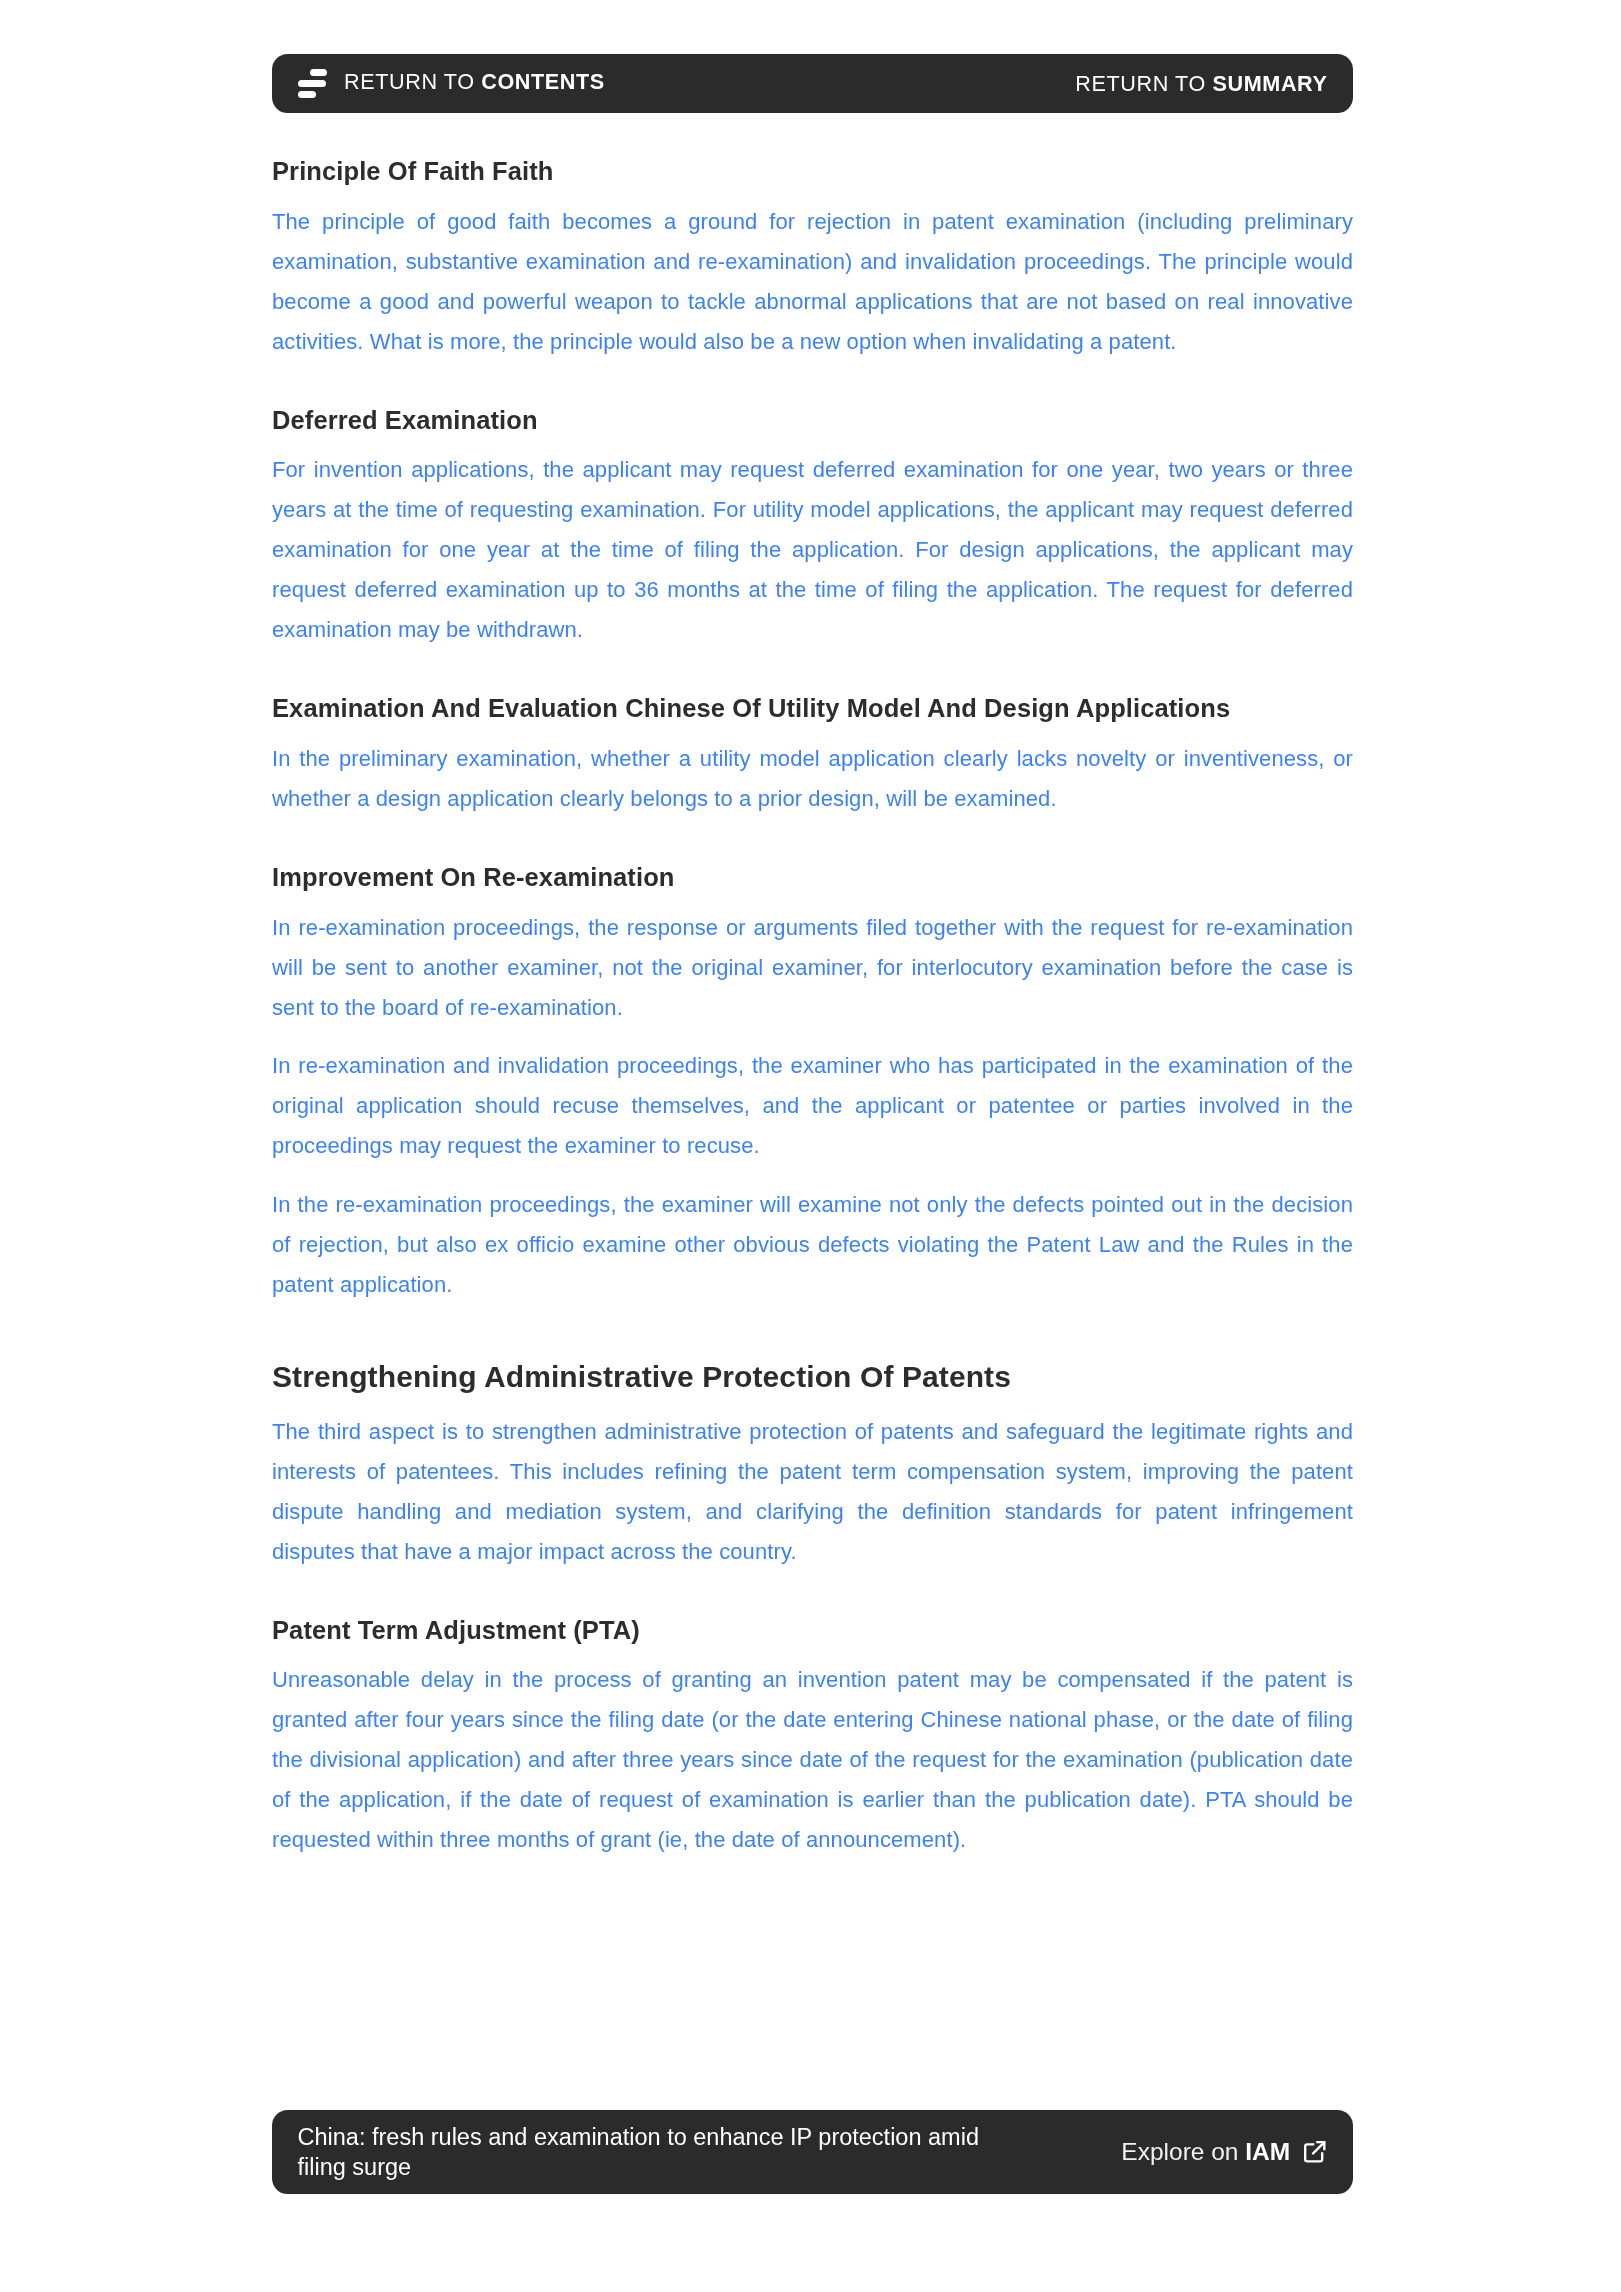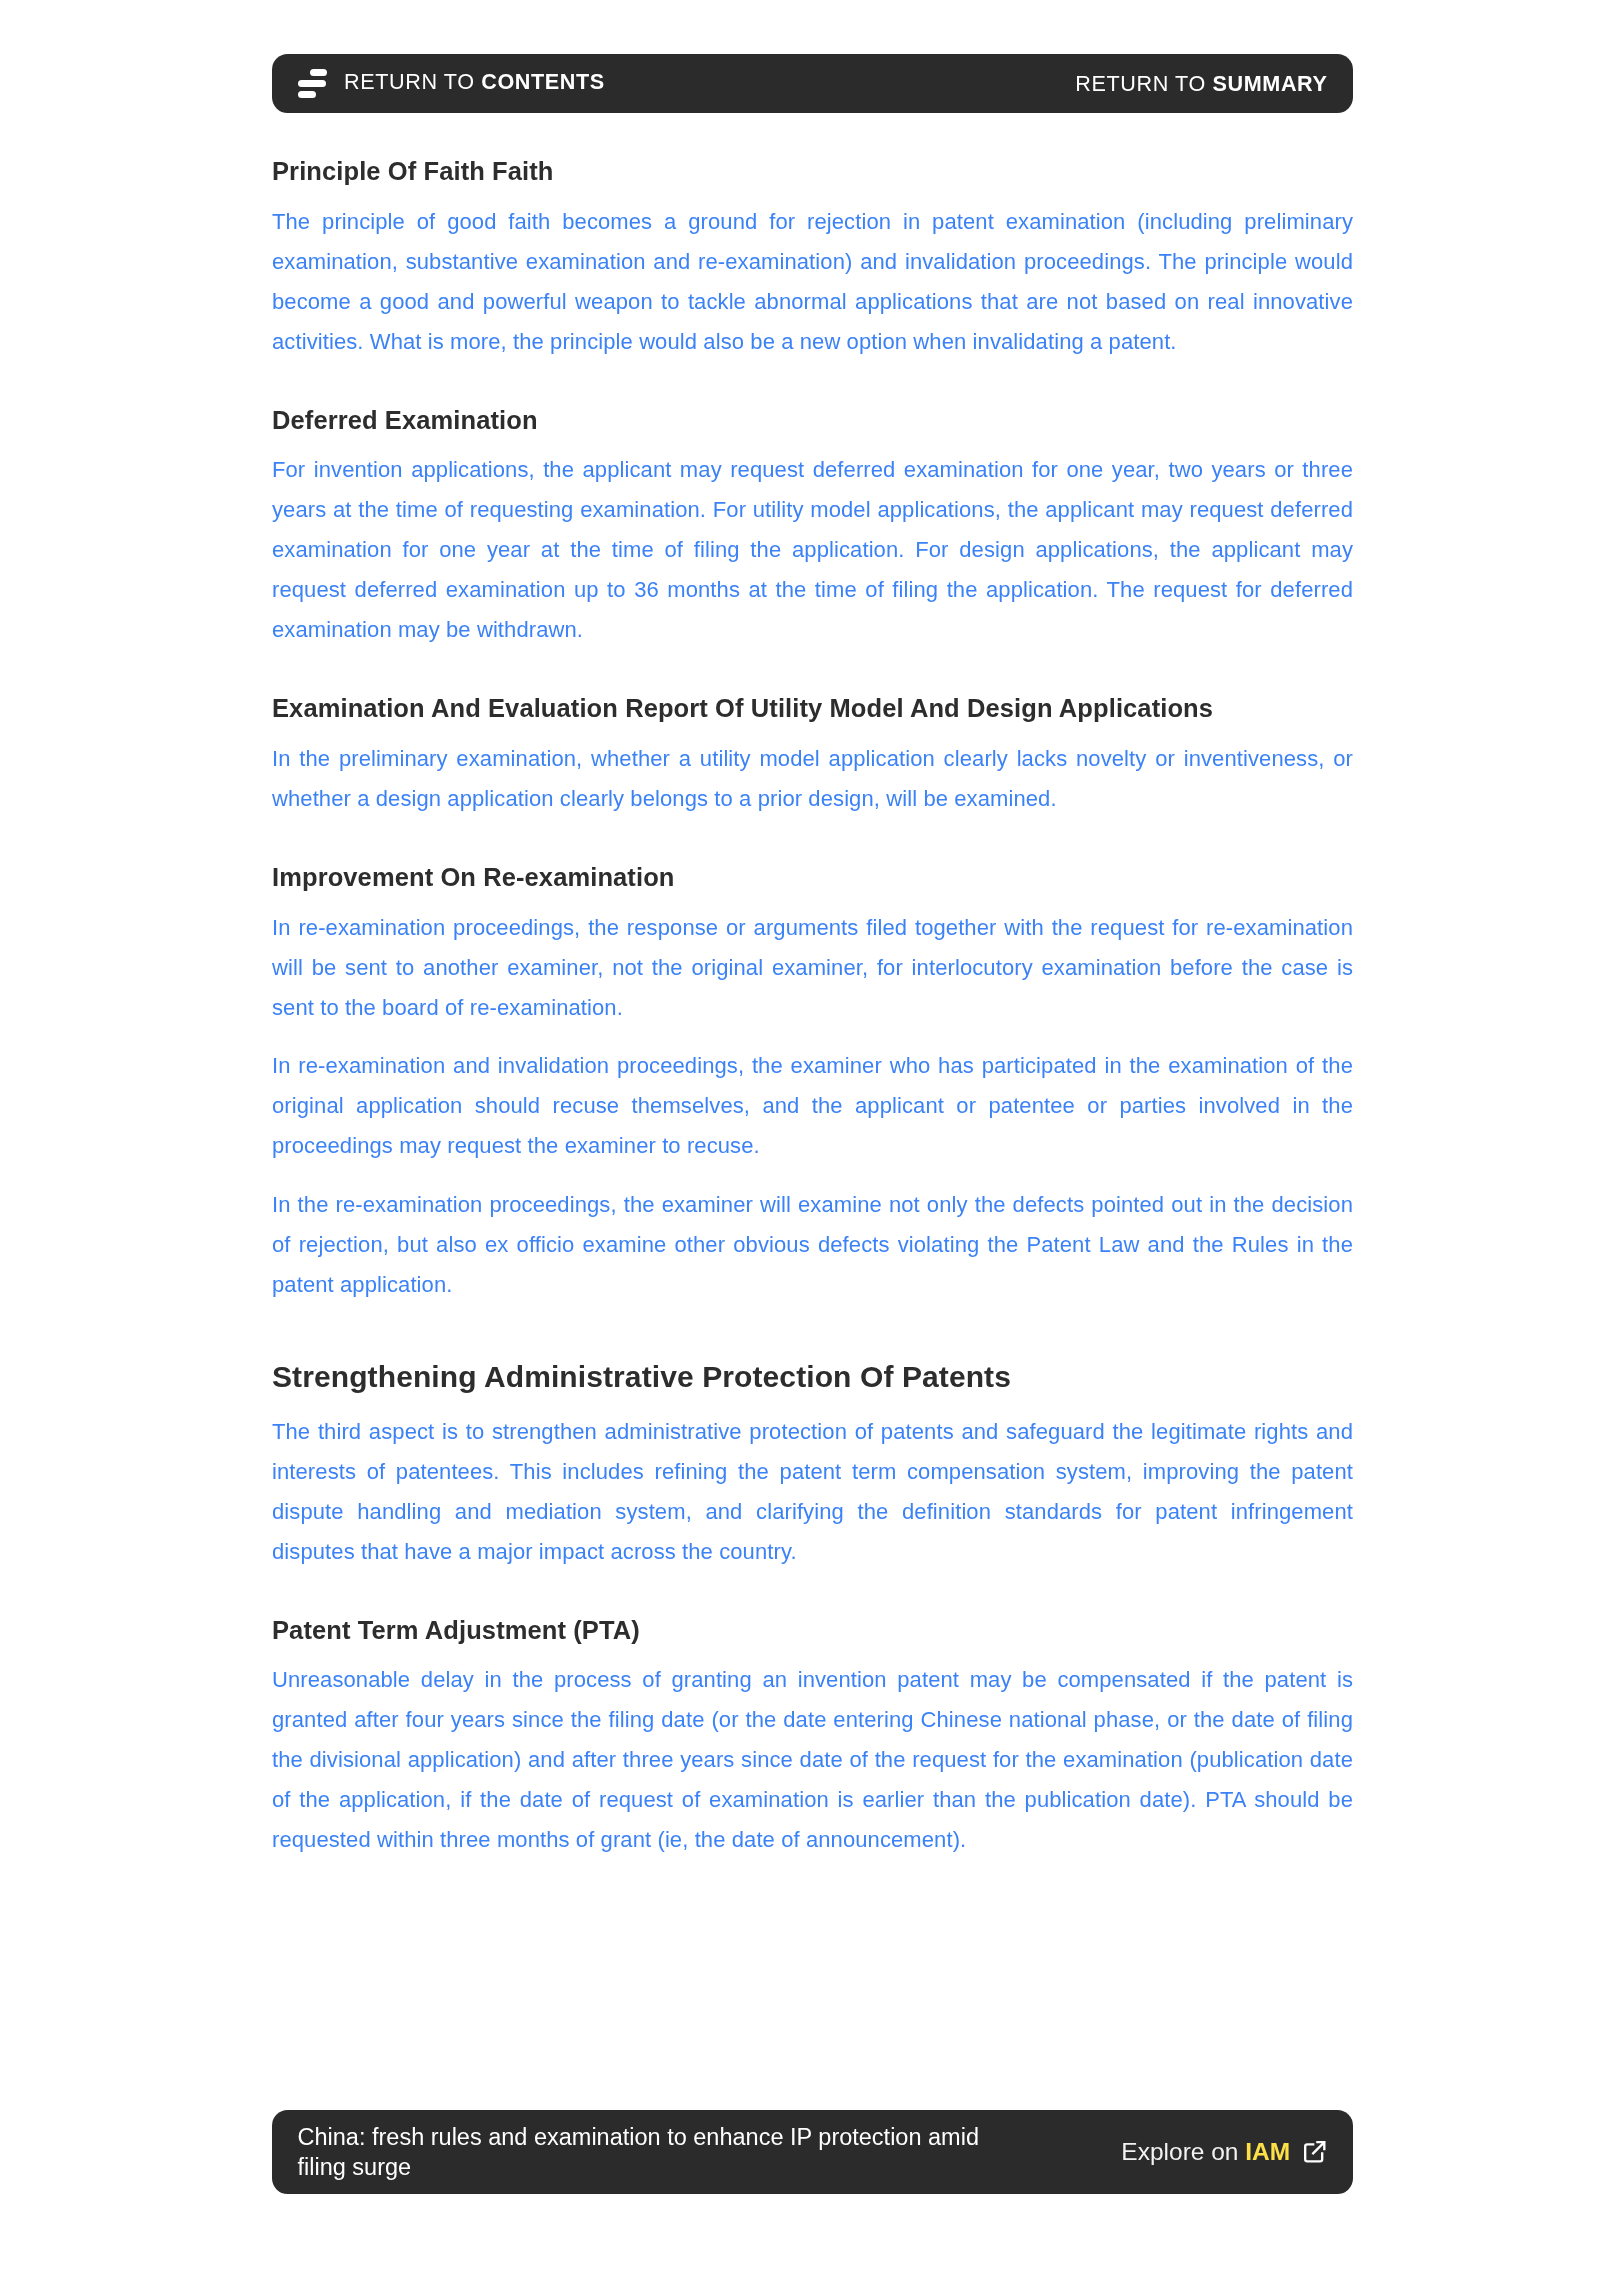--- a/index.html
+++ b/index.html
@@ -65,21 +65,21 @@
     color: #ffffff;
   }
   .cta {
     display: flex;
     align-items: center;
     font-size: 24.5px;
     color: #f2f2f2;
     white-space: pre;
     cursor: pointer;
   }
-  .cta .bold { color: #fde047; }
+  .cta .bold { color: #ffffff; }
   .cta svg { margin-left: 11.8px; display: block; }
 
   
   .content {
     position: absolute;
     left: 272px;
     top: 113px;
     width: 1081px;
     color: #414141;
   }
@@ -131,21 +131,21 @@
       <h3 class="h-sub">Principle Of Faith Faith</h3>
       <p>The principle of good faith becomes a ground for rejection in patent examination (including preliminary examination, substantive examination and re-examination) and invalidation proceedings. The principle would become a good and powerful weapon to tackle abnormal applications that are not based on real innovative activities. What is more, the principle would also be a new option when invalidating a patent.</p>
     </section>
 
     <section>
       <h3 class="h-sub">Deferred Examination</h3>
       <p>For invention applications, the applicant may request deferred examination for one year, two years or three years at the time of requesting examination. For utility model applications, the applicant may request deferred examination for one year at the time of filing the application. For design applications, the applicant may request deferred examination up to 36 months at the time of filing the application. The request for deferred examination may be withdrawn.</p>
     </section>
 
     <section>
-      <h3 class="h-sub">Examination And Evaluation Report Of Utility Model And Design Applications</h3>
+      <h3 class="h-sub">Examination And Evaluation Chinese Of Utility Model And Design Applications</h3>
       <p>In the preliminary examination, whether a utility model application clearly lacks novelty or inventiveness, or whether a design application clearly belongs to a prior design, will be examined.</p>
     </section>
 
     <section>
       <h3 class="h-sub">Improvement On Re-examination</h3>
       <p>In re-examination proceedings, the response or arguments filed together with the request for re-examination will be sent to another examiner, not the original examiner, for interlocutory examination before the case is sent to the board of re-examination.</p>
       <p>In re-examination and invalidation proceedings, the examiner who has participated in the examination of the original application should recuse themselves, and the applicant or patentee or parties involved in the proceedings may request the examiner to recuse.</p>
       <p>In the re-examination proceedings, the examiner will examine not only the defects pointed out in the decision of rejection, but also ex officio examine other obvious defects violating the Patent Law and the Rules in the patent application.</p>
     </section>
 

